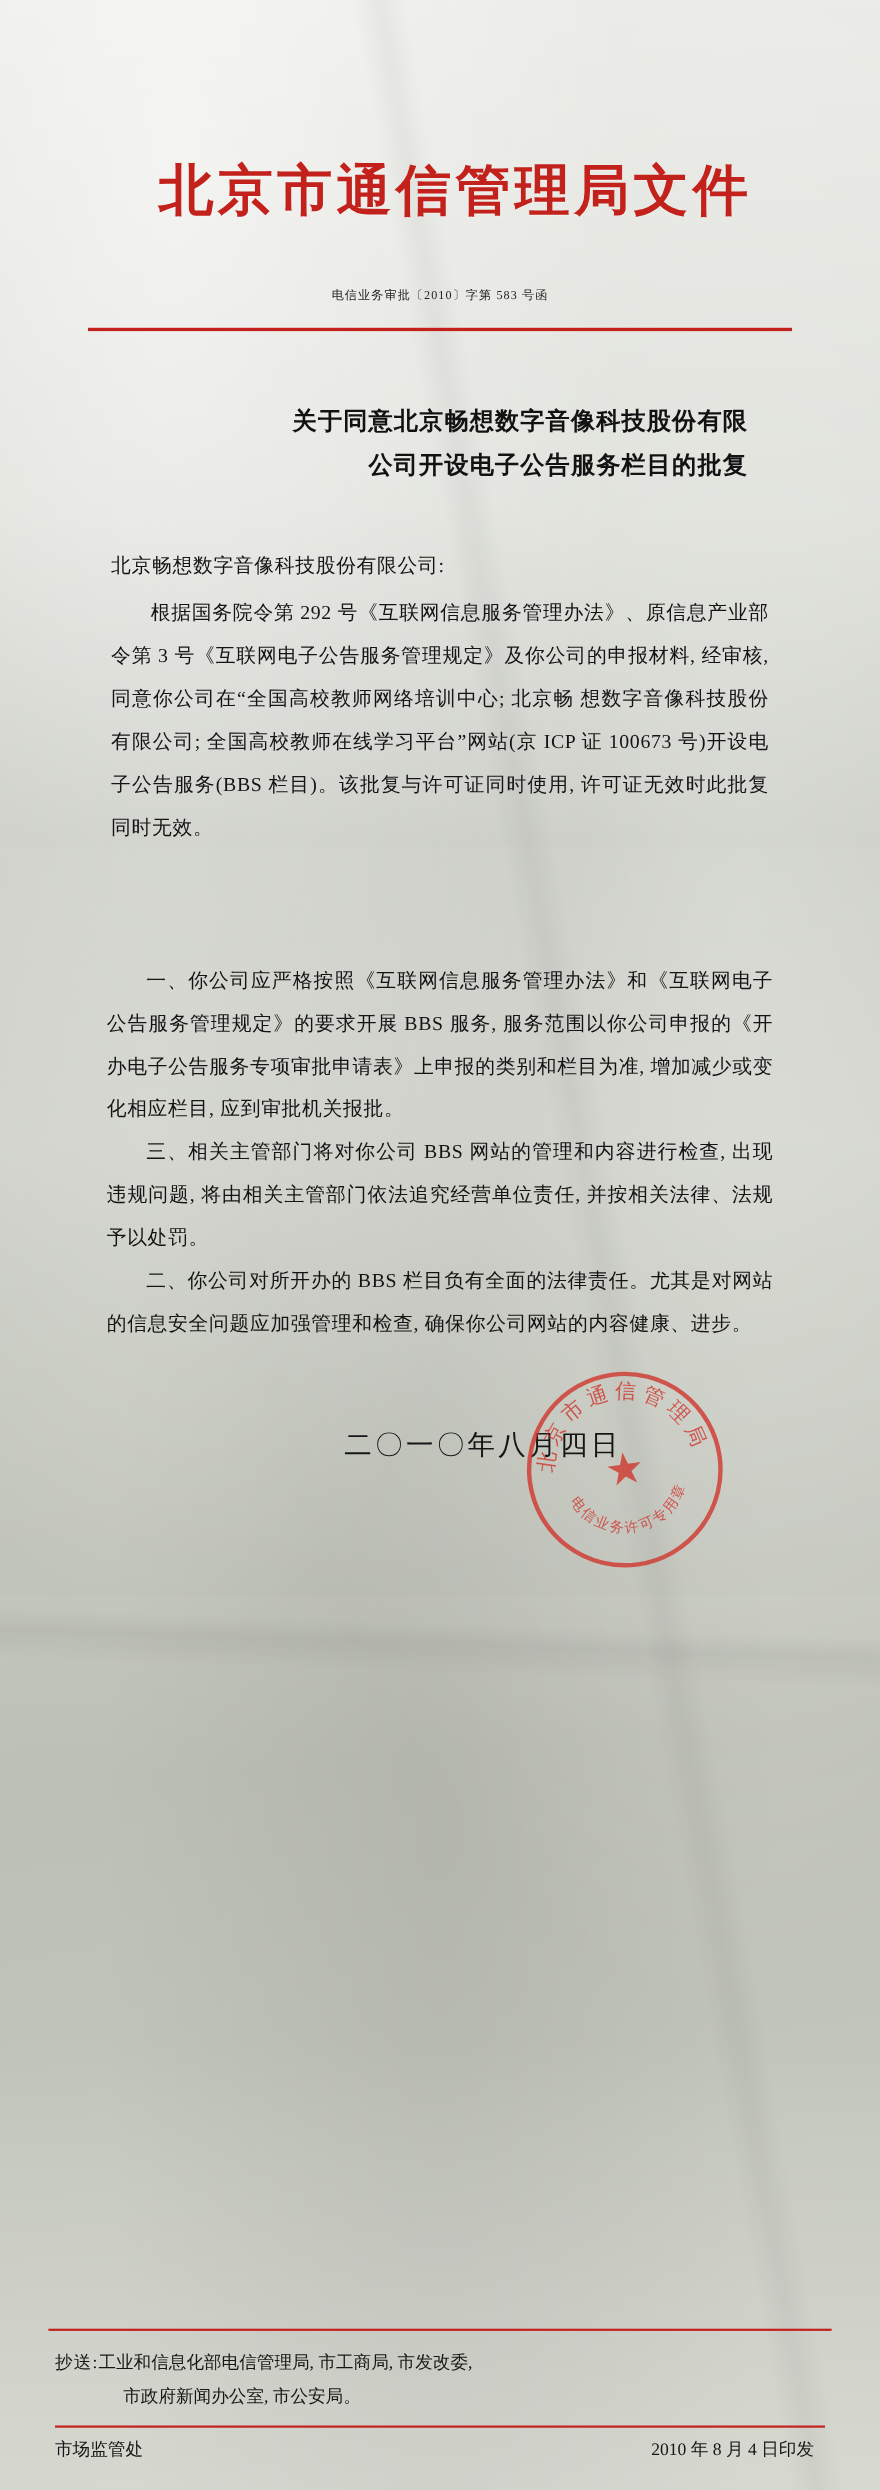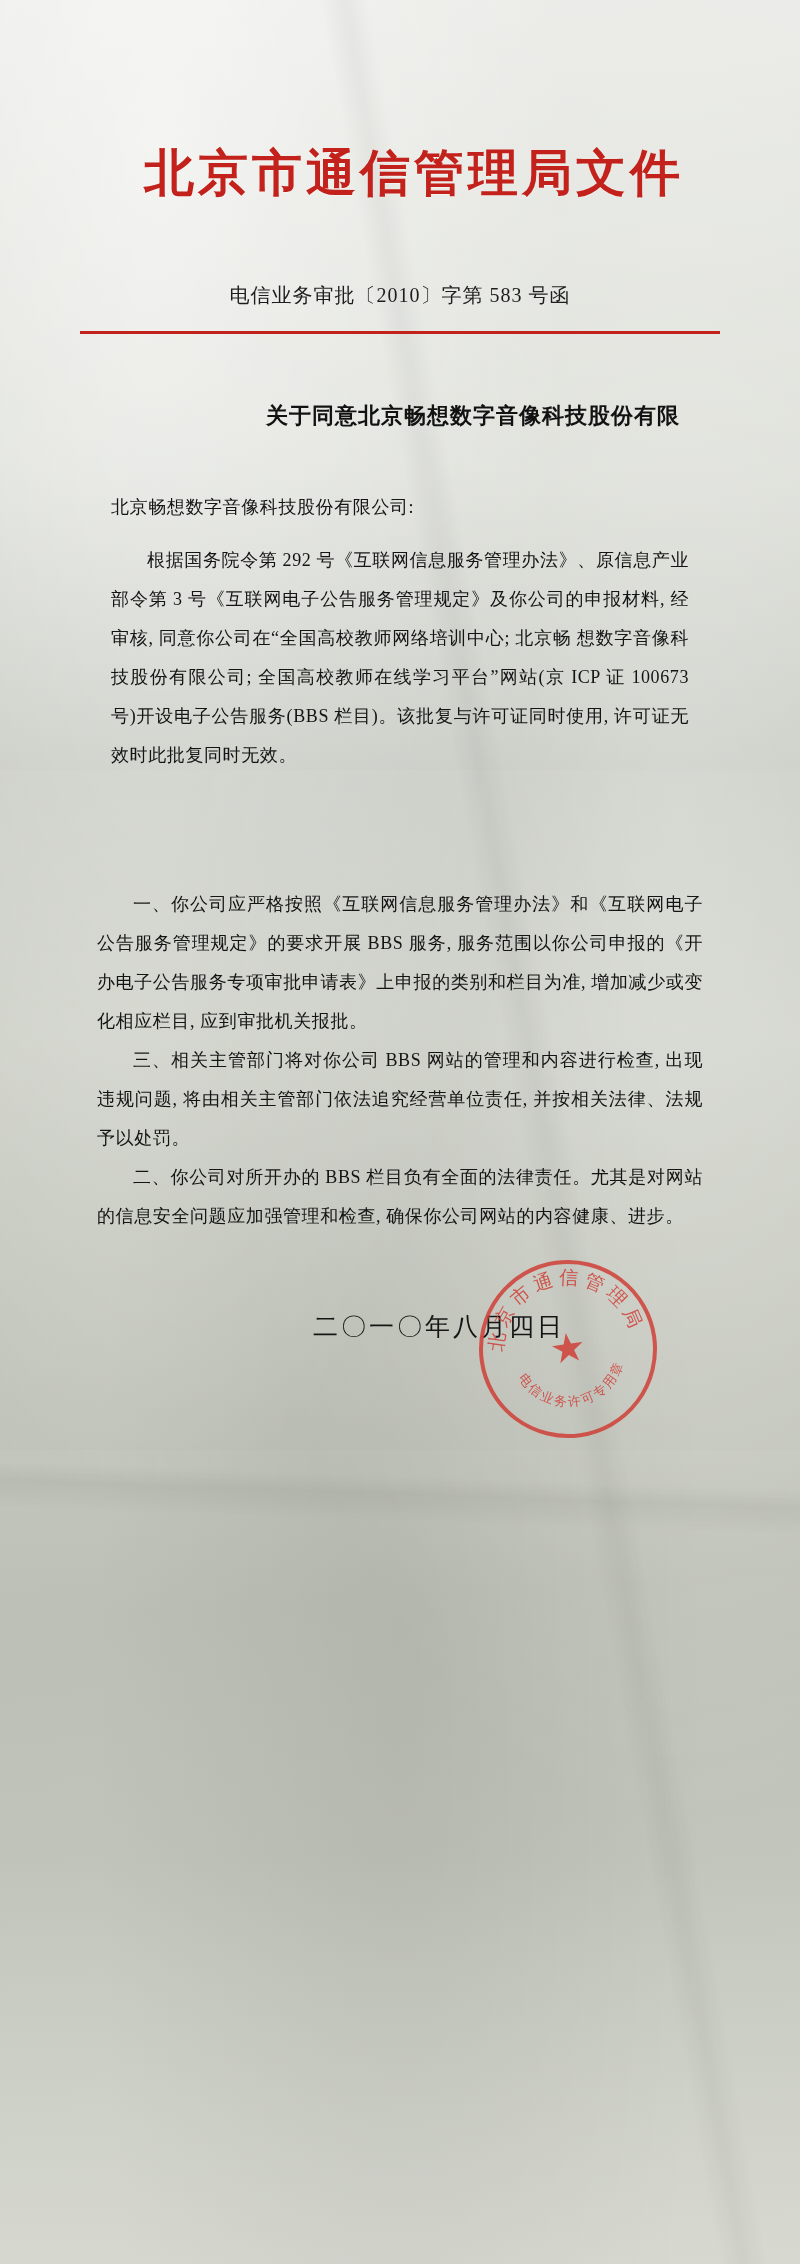--- a/index.html
+++ b/index.html
@@ -40,22 +40,22 @@
     font-weight:bold;
     font-size:50px;
     letter-spacing:4px;
     margin-top:140px;
     text-shadow:0 1px 0 rgba(255,255,255,.35);
     font-family:"DejaVu Serif","Liberation Serif",serif;
     padding-left:28px;
   }
   .doc-number{
     text-align:center;
-    margin-top:75px;
-    font-size:20px;
+    margin-top:54px;
+    font-size:11px;
     color:#1d1d1d;
     letter-spacing:1px;
   }
   .red-rule{
     width:640px;
     height:3px;
     background:#c3221c;
     margin:22px auto 0 auto;
   }
   .subject{
@@ -70,21 +70,21 @@
   }
   .body{
     width:606px;
     margin:52px auto 0 auto;
     font-size:18px;
     line-height:39px;
     color:#141414;
     text-align:justify;
     letter-spacing:.6px;
   }
-  .body p{margin:14px;}
+  .body p{margin:4px;}
   .indent{text-indent:36px;}
 
   .body2{
     width:606px;
     margin:0 auto;
     padding-top:96px;
     font-size:18px;
     line-height:39px;
     color:#141414;
     text-align:justify;
@@ -175,20 +175,21 @@
   <div class="content">
 
     <div class="doc-title">北京市通信管理局文件</div>
 
     <div class="doc-number">电信业务审批〔2010〕字第 583 号函</div>
 
     <div class="red-rule"></div>
 
     <div class="subject">
       <div>关于同意北京畅想数字音像科技股份有限</div>
+      <div>公司开设电子公告服务栏目的批复</div>
     </div>
 
     <div class="body">
       <p>北京畅想数字音像科技股份有限公司:</p>
       <p class="indent">根据国务院令第 292 号《互联网信息服务管理办法》、原信息产业部令第 3 号《互联网电子公告服务管理规定》及你公司的申报材料, 经审核, 同意你公司在“全国高校教师网络培训中心; 北京畅 想数字音像科技股份有限公司; 全国高校教师在线学习平台”网站(京 ICP 证 100673 号)开设电子公告服务(BBS 栏目)。该批复与许可证同时使用, 许可证无效时此批复同时无效。</p>
     </div>
 
     <div class="body2">
       <p class="indent">一、你公司应严格按照《互联网信息服务管理办法》和《互联网电子公告服务管理规定》的要求开展 BBS 服务, 服务范围以你公司申报的《开办电子公告服务专项审批申请表》上申报的类别和栏目为准, 增加减少或变化相应栏目, 应到审批机关报批。</p>
       <p class="indent">三、相关主管部门将对你公司 BBS 网站的管理和内容进行检查, 出现违规问题, 将由相关主管部门依法追究经营单位责任, 并按相关法律、法规予以处罚。</p>
@@ -209,13 +210,26 @@
           <text font-size="13" fill="#cf3a32" letter-spacing="2" font-family="'Liberation Serif',serif">
             <textPath href="#arcBot" startOffset="50%" text-anchor="middle" id="sealBot">电信业务许可专用章</textPath>
           </text>
         </svg>
         <span class="seal-star">★</span>
       </div>
     </div>
 
   </div>
 
+  <div class="footer">
+    <div class="footer-rule"></div>
+    <div class="cc">
+      <div>
+        <span class="lbl">抄送:</span><span>工业和信息化部电信管理局, 市工商局, 市发改委,</span>
+      </div>
+      <div class="ln2">市政府新闻办公室, 市公安局。</div>
+    </div>
+    <div class="footer-bottom">
+      <span>市场监管处</span>
+      <span class="fb-right">2010 年 8 月 4 日印发</span>
+    </div>
+  </div>
 </div>
 
 </body></html>

